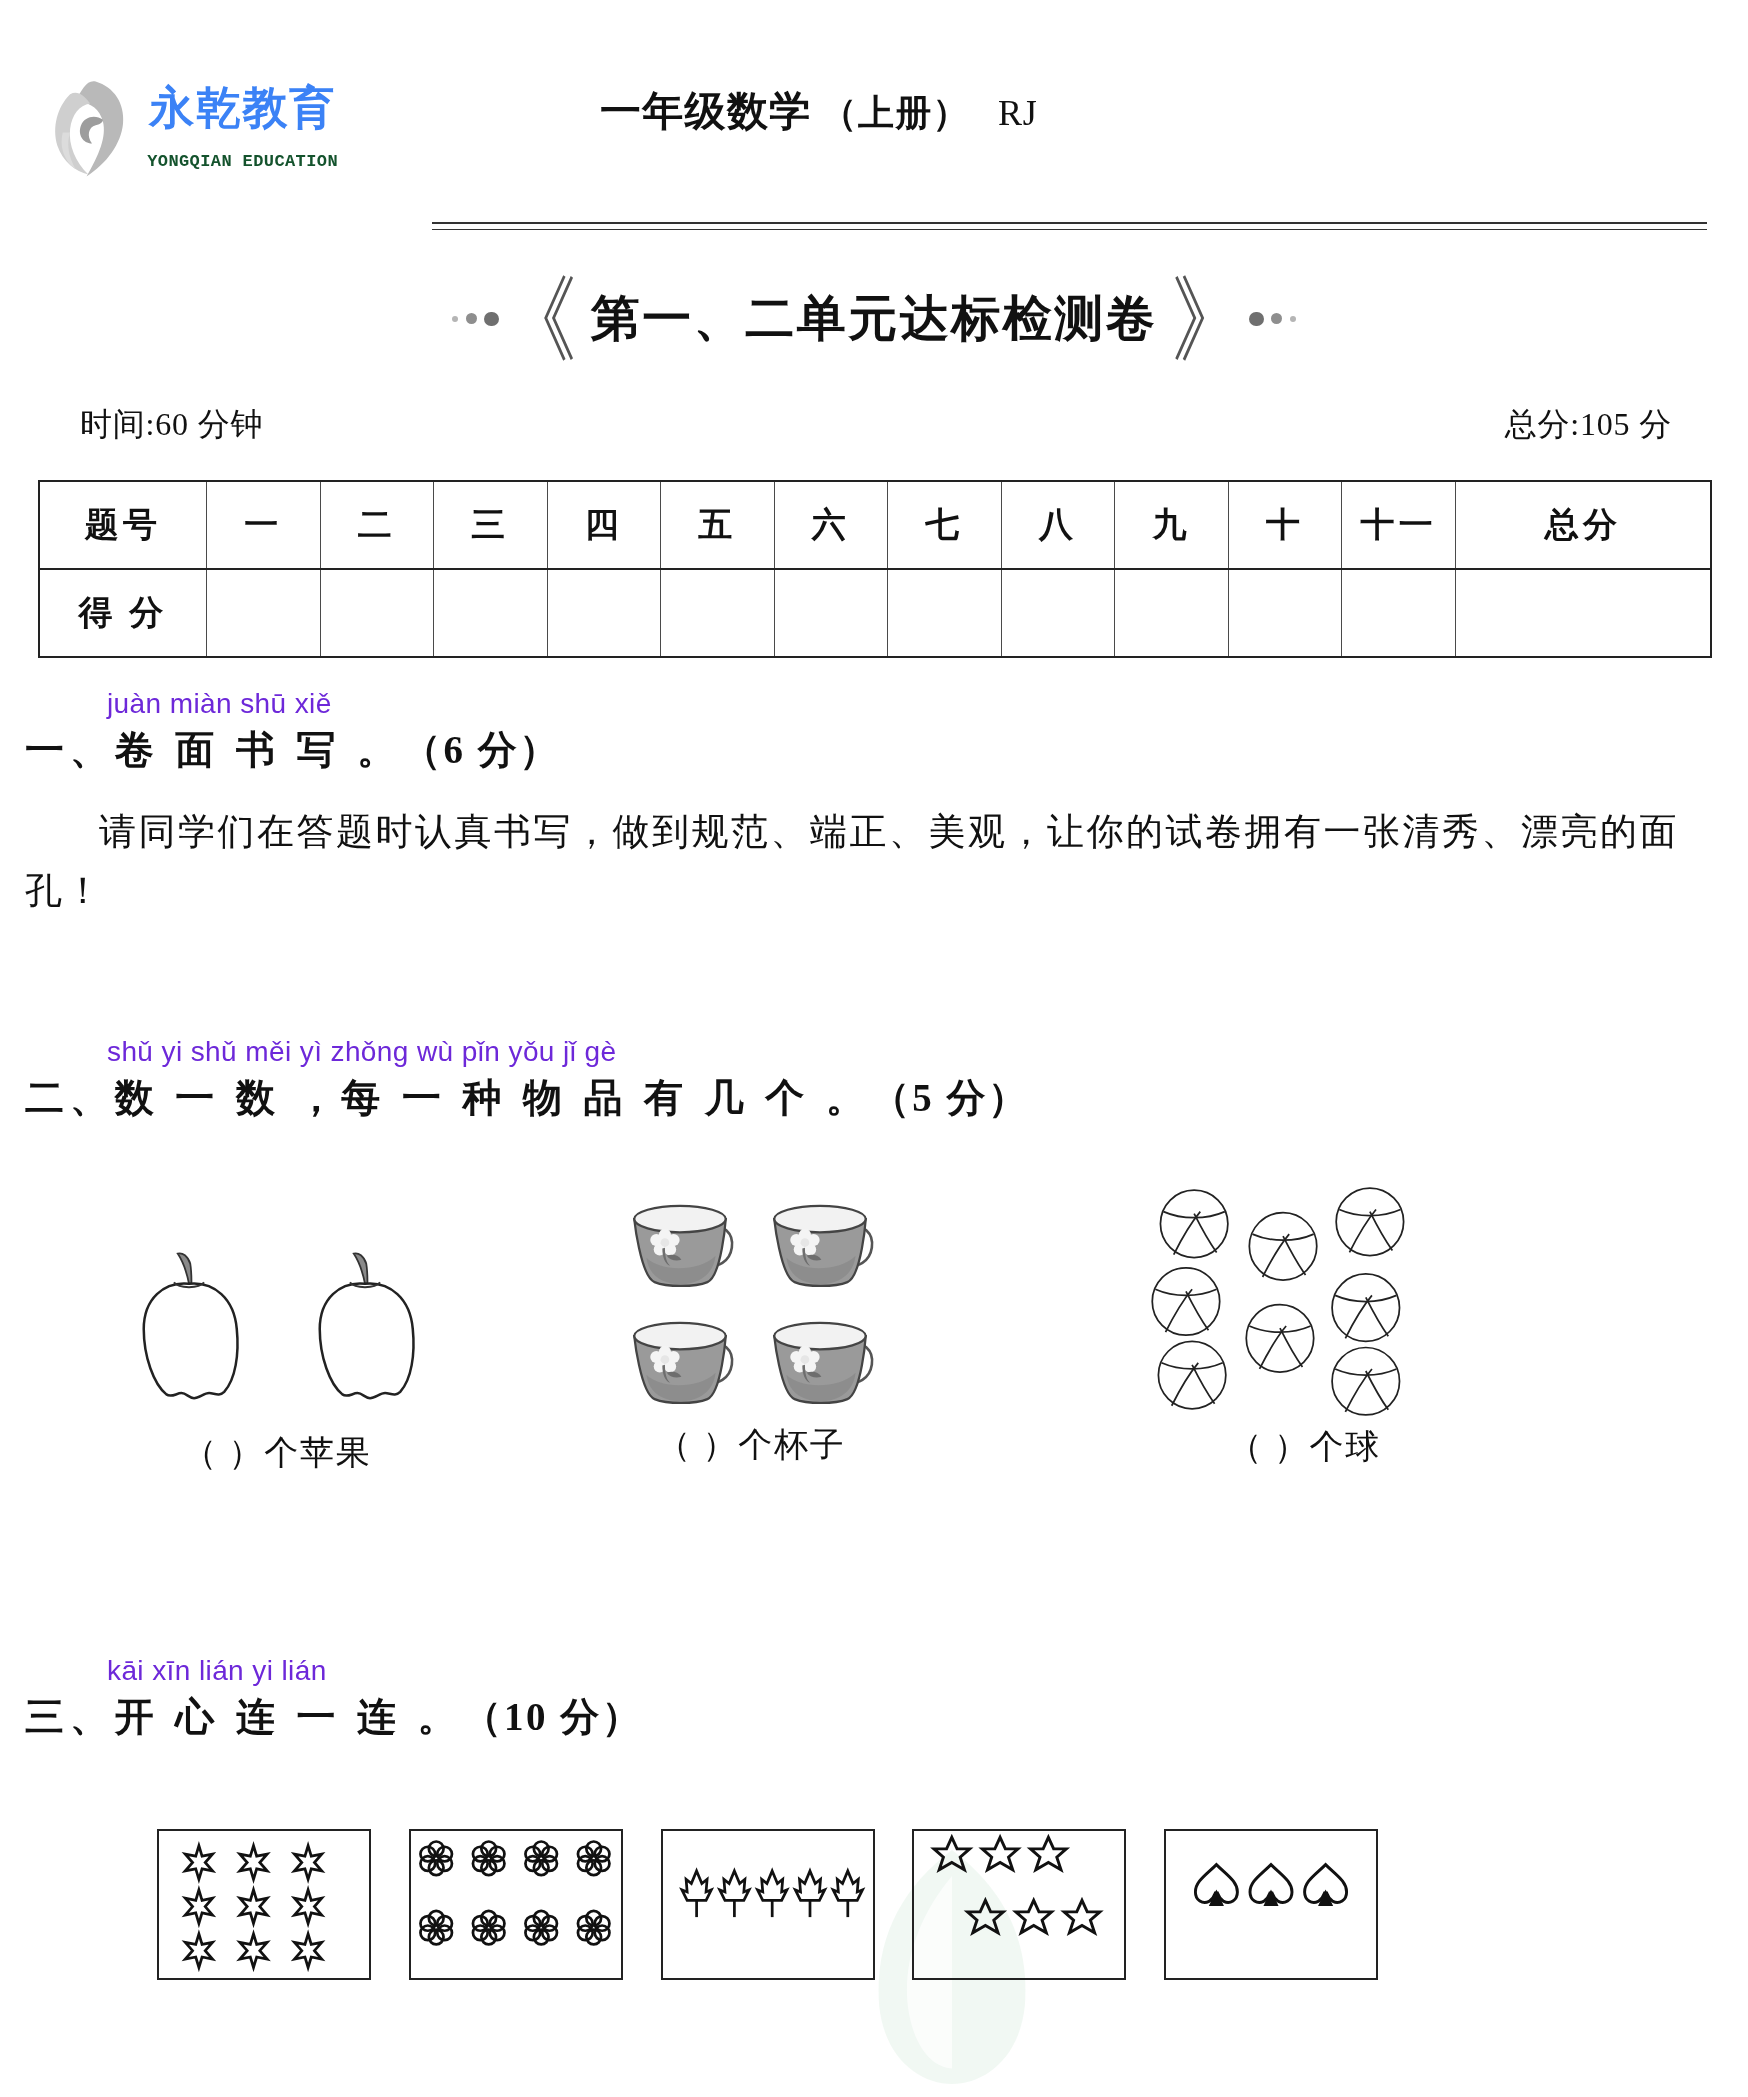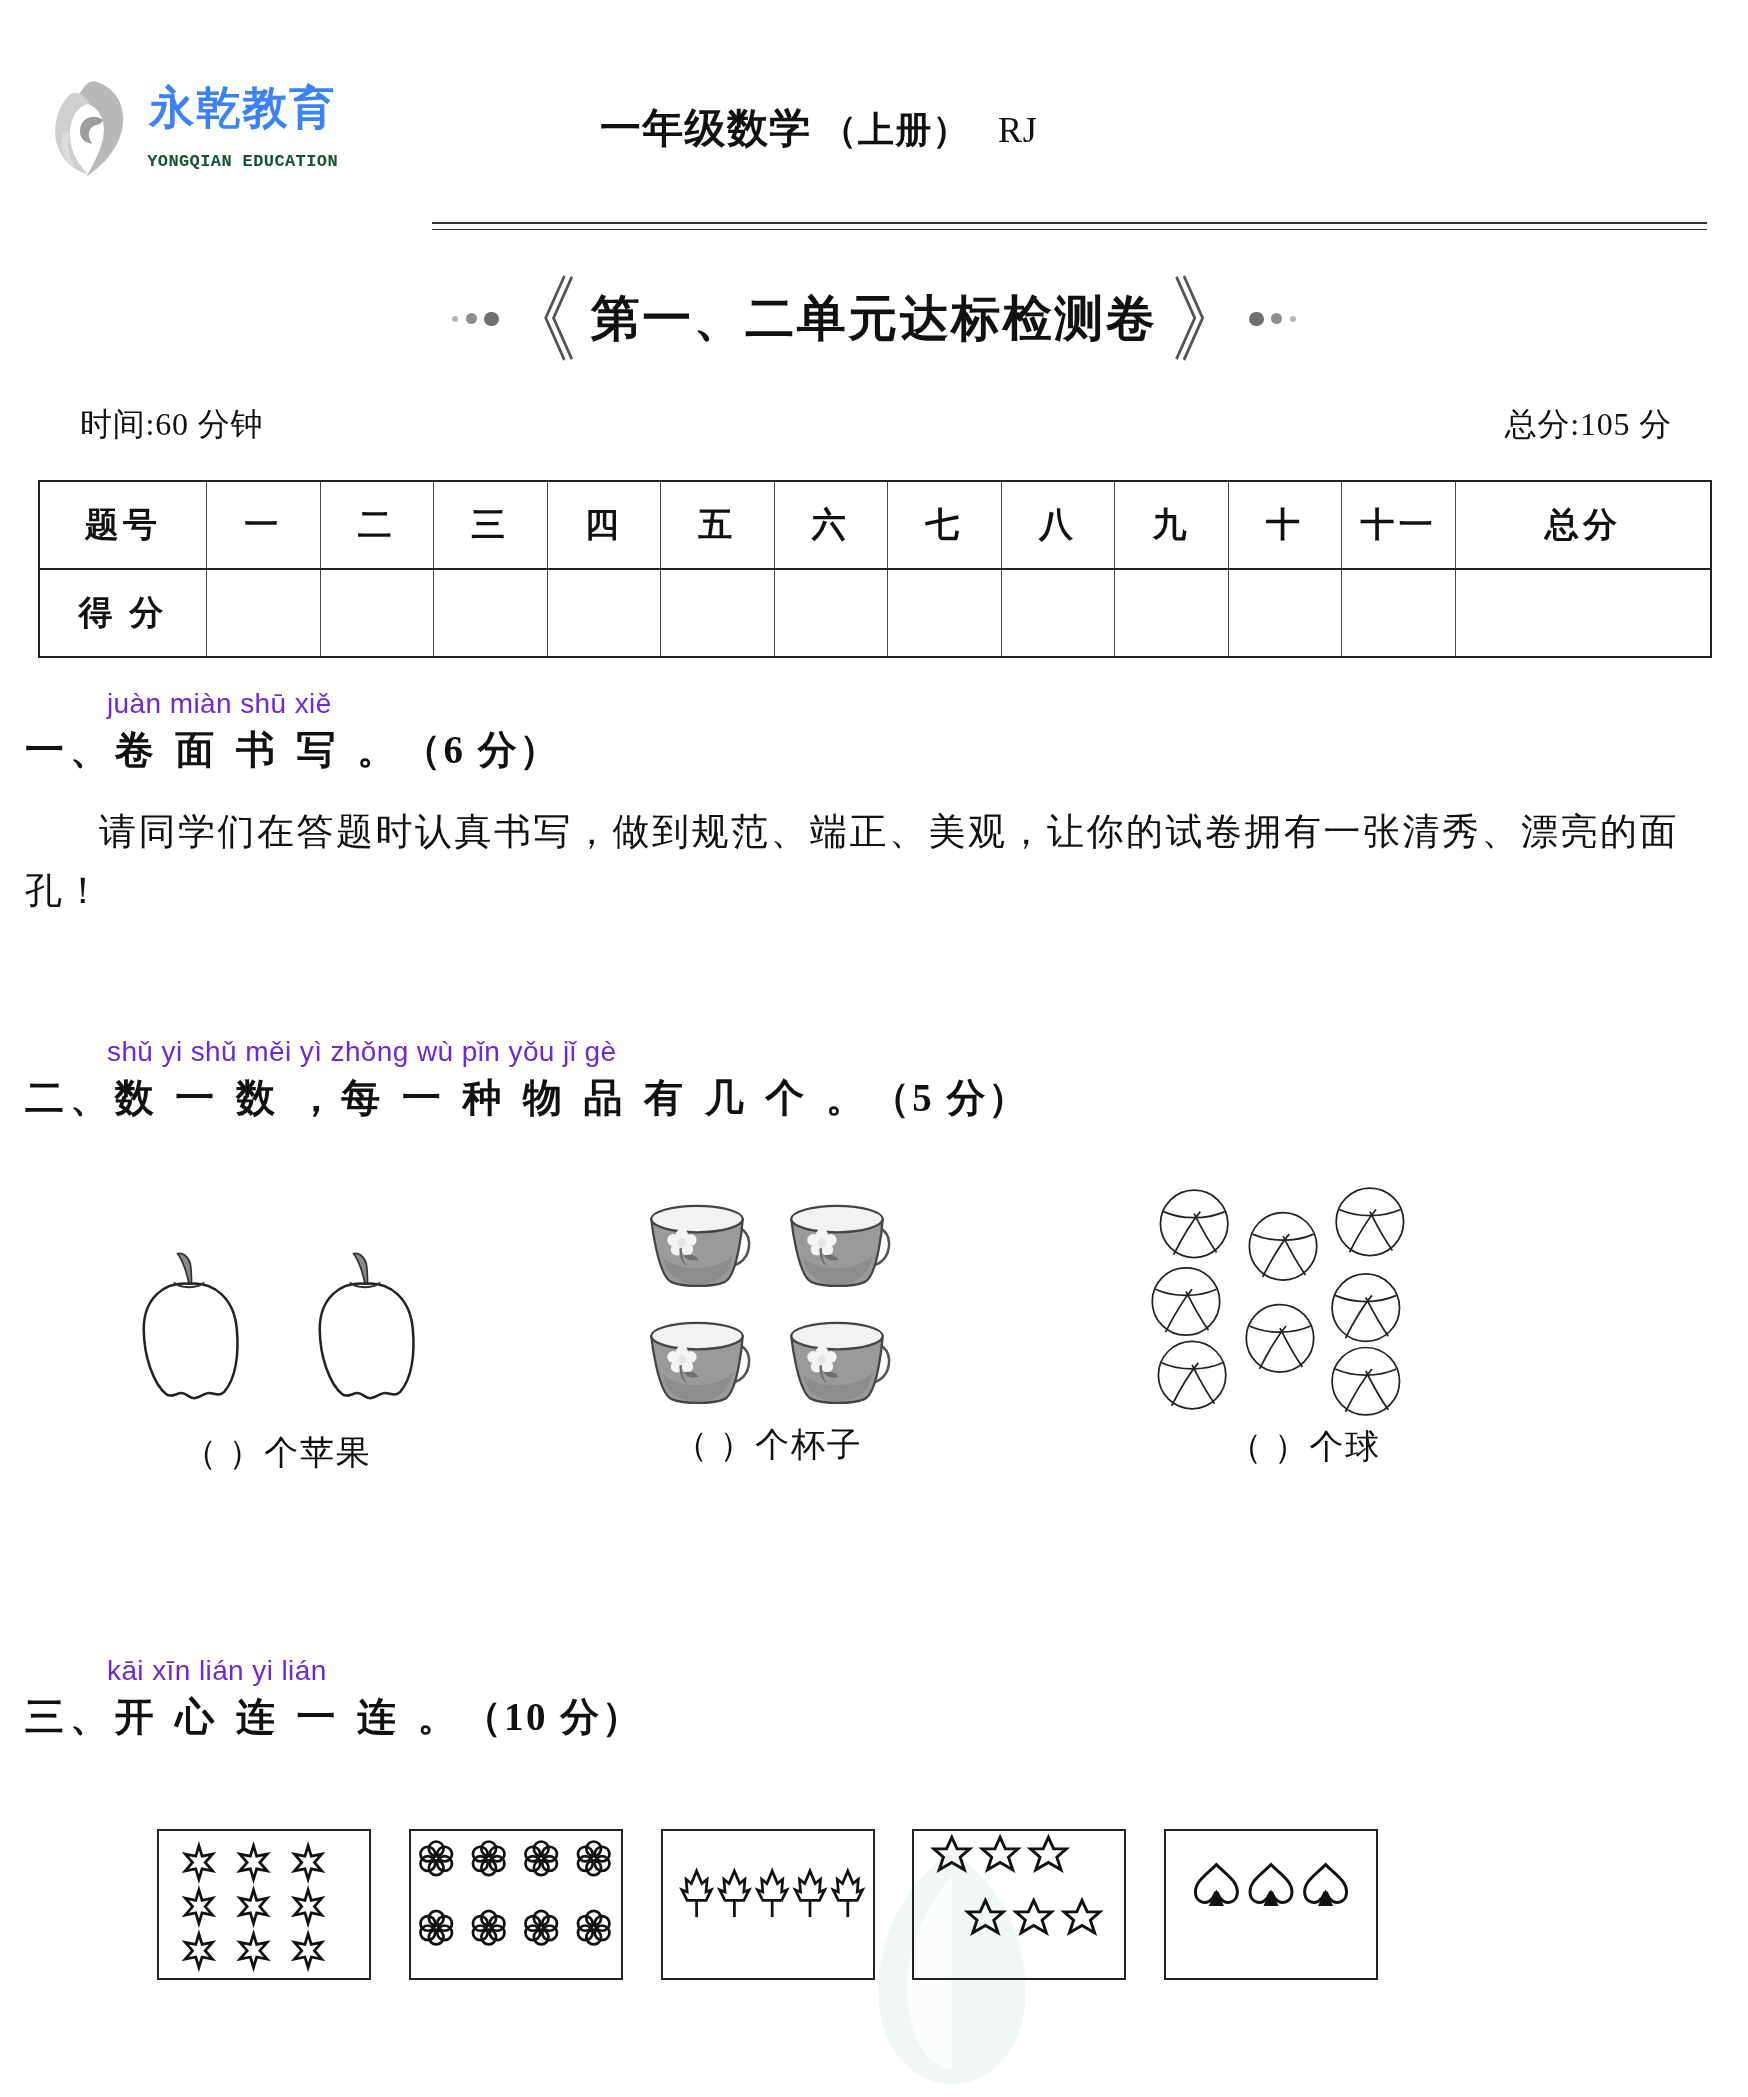--- a/index.html
+++ b/index.html
@@ -19,21 +19,21 @@
   
   .header{position:absolute;left:0;top:63px;width:1748px;height:138px;}
   .logo-wrap{position:absolute;left:46px;top:12.6px;display:flex;align-items:center;}
   .logo-mark{width:92px;height:105px;}
   .logo-text{margin-left:9.2px;display:flex;flex-direction:column;align-items:center;}
   .logo-cn{font-family:"Liberation Serif",serif;font-weight:bold;font-size:45px;
            letter-spacing:1.7px;line-height:1;color:#3b82f6;}
   .logo-en{font-family:Liberation Mono, monospace;font-size:17px;font-weight:bold;
            letter-spacing:0.4px;margin-top:21px;color:#14532d;}
   .hdr-title{position:absolute;left:600px;top:21px;font-family:"Liberation Serif",serif;
-             font-weight:bold;font-size:41px;letter-spacing:1.3px;white-space:nowrap;margin-top:17px;}
+             font-weight:bold;font-size:41px;letter-spacing:1.3px;white-space:nowrap;}
   .hdr-vol{font-weight:bold;font-size:36px;margin-left:9.2px;}
   .hdr-code{font-family:"Liberation Serif",serif;font-weight:normal;font-size:36px;margin-left:28px;letter-spacing:0.8px;}
   .hdr-rule{position:absolute;left:432px;top:159px;width:1275px;height:5px;
             border-top:2.1px solid #333;border-bottom:1.3px solid #333;background:#fff;}
 
   
   .banner{position:absolute;left:0;top:277px;width:1748px;height:84px;
           display:flex;align-items:center;justify-content:center;}
   .dots-l,.dots-r{display:flex;align-items:center;gap:7.6px;}
   .dot{border-radius:50%;background:#7d7d7d;}
@@ -202,21 +202,21 @@
           </svg>
           <svg width="126" height="176" viewBox="0 0 100 140">
             <path d="M50 34 C48 24 45 16 41 10 C45 9 49 12 51 18 C52 24 52 30 52 34 Z" fill="#8a8a8a" stroke="#333" stroke-width="1.4"></path>
             <path d="M50 34 C30 32 14 46 14 70 C14 92 22 114 32 122 C36 125 40 121 44 121 C48 121 50 125 54 125 C58 125 62 121 66 121 C70 121 74 124 78 120 C87 110 90 90 88 70 C86 46 70 32 50 34 Z" fill="#ffffff" stroke="#222" stroke-width="2"></path>
             <path d="M38 33 C42 38 58 38 62 33" fill="none" stroke="#333" stroke-width="1.6"></path>
           </svg>
         </div>
         <div class="clabel">（     ）个苹果</div>
       </div>
 
-      <div class="cgroup" style="left:579px;top:0px;width:378px;">
+      <div class="cgroup" style="left:562px;top:0px;width:378px;">
         <div class="cups">
           <svg width="122" height="105" viewBox="0 0 120 100">
             <path d="M86 34 C102 30 112 40 110 54 C108 68 96 74 84 72" fill="none" stroke="#555" stroke-width="2.6"></path>
             <path d="M14 26 C14 26 20 82 34 88 C46 93 74 93 86 88 C100 82 104 26 104 26 Z" fill="#9a9a9a" stroke="#444" stroke-width="2.2"></path>
             <ellipse cx="59" cy="26" rx="45" ry="13" fill="#f2f2f2" stroke="#444" stroke-width="2.2"></ellipse>
             <path d="M26 64 C40 78 78 78 94 62 C92 80 78 90 60 90 C40 90 28 80 26 64 Z" fill="#8a8a8a" opacity=".8"></path>
             <g transform="translate(34,38) scale(0.85)">
               <circle cx="12" cy="4" r="7" fill="#f4f4f4"></circle>
                 <circle cx="22" cy="10" r="7" fill="#f4f4f4"></circle>
               <circle cx="18" cy="21" r="7" fill="#f4f4f4"></circle>

